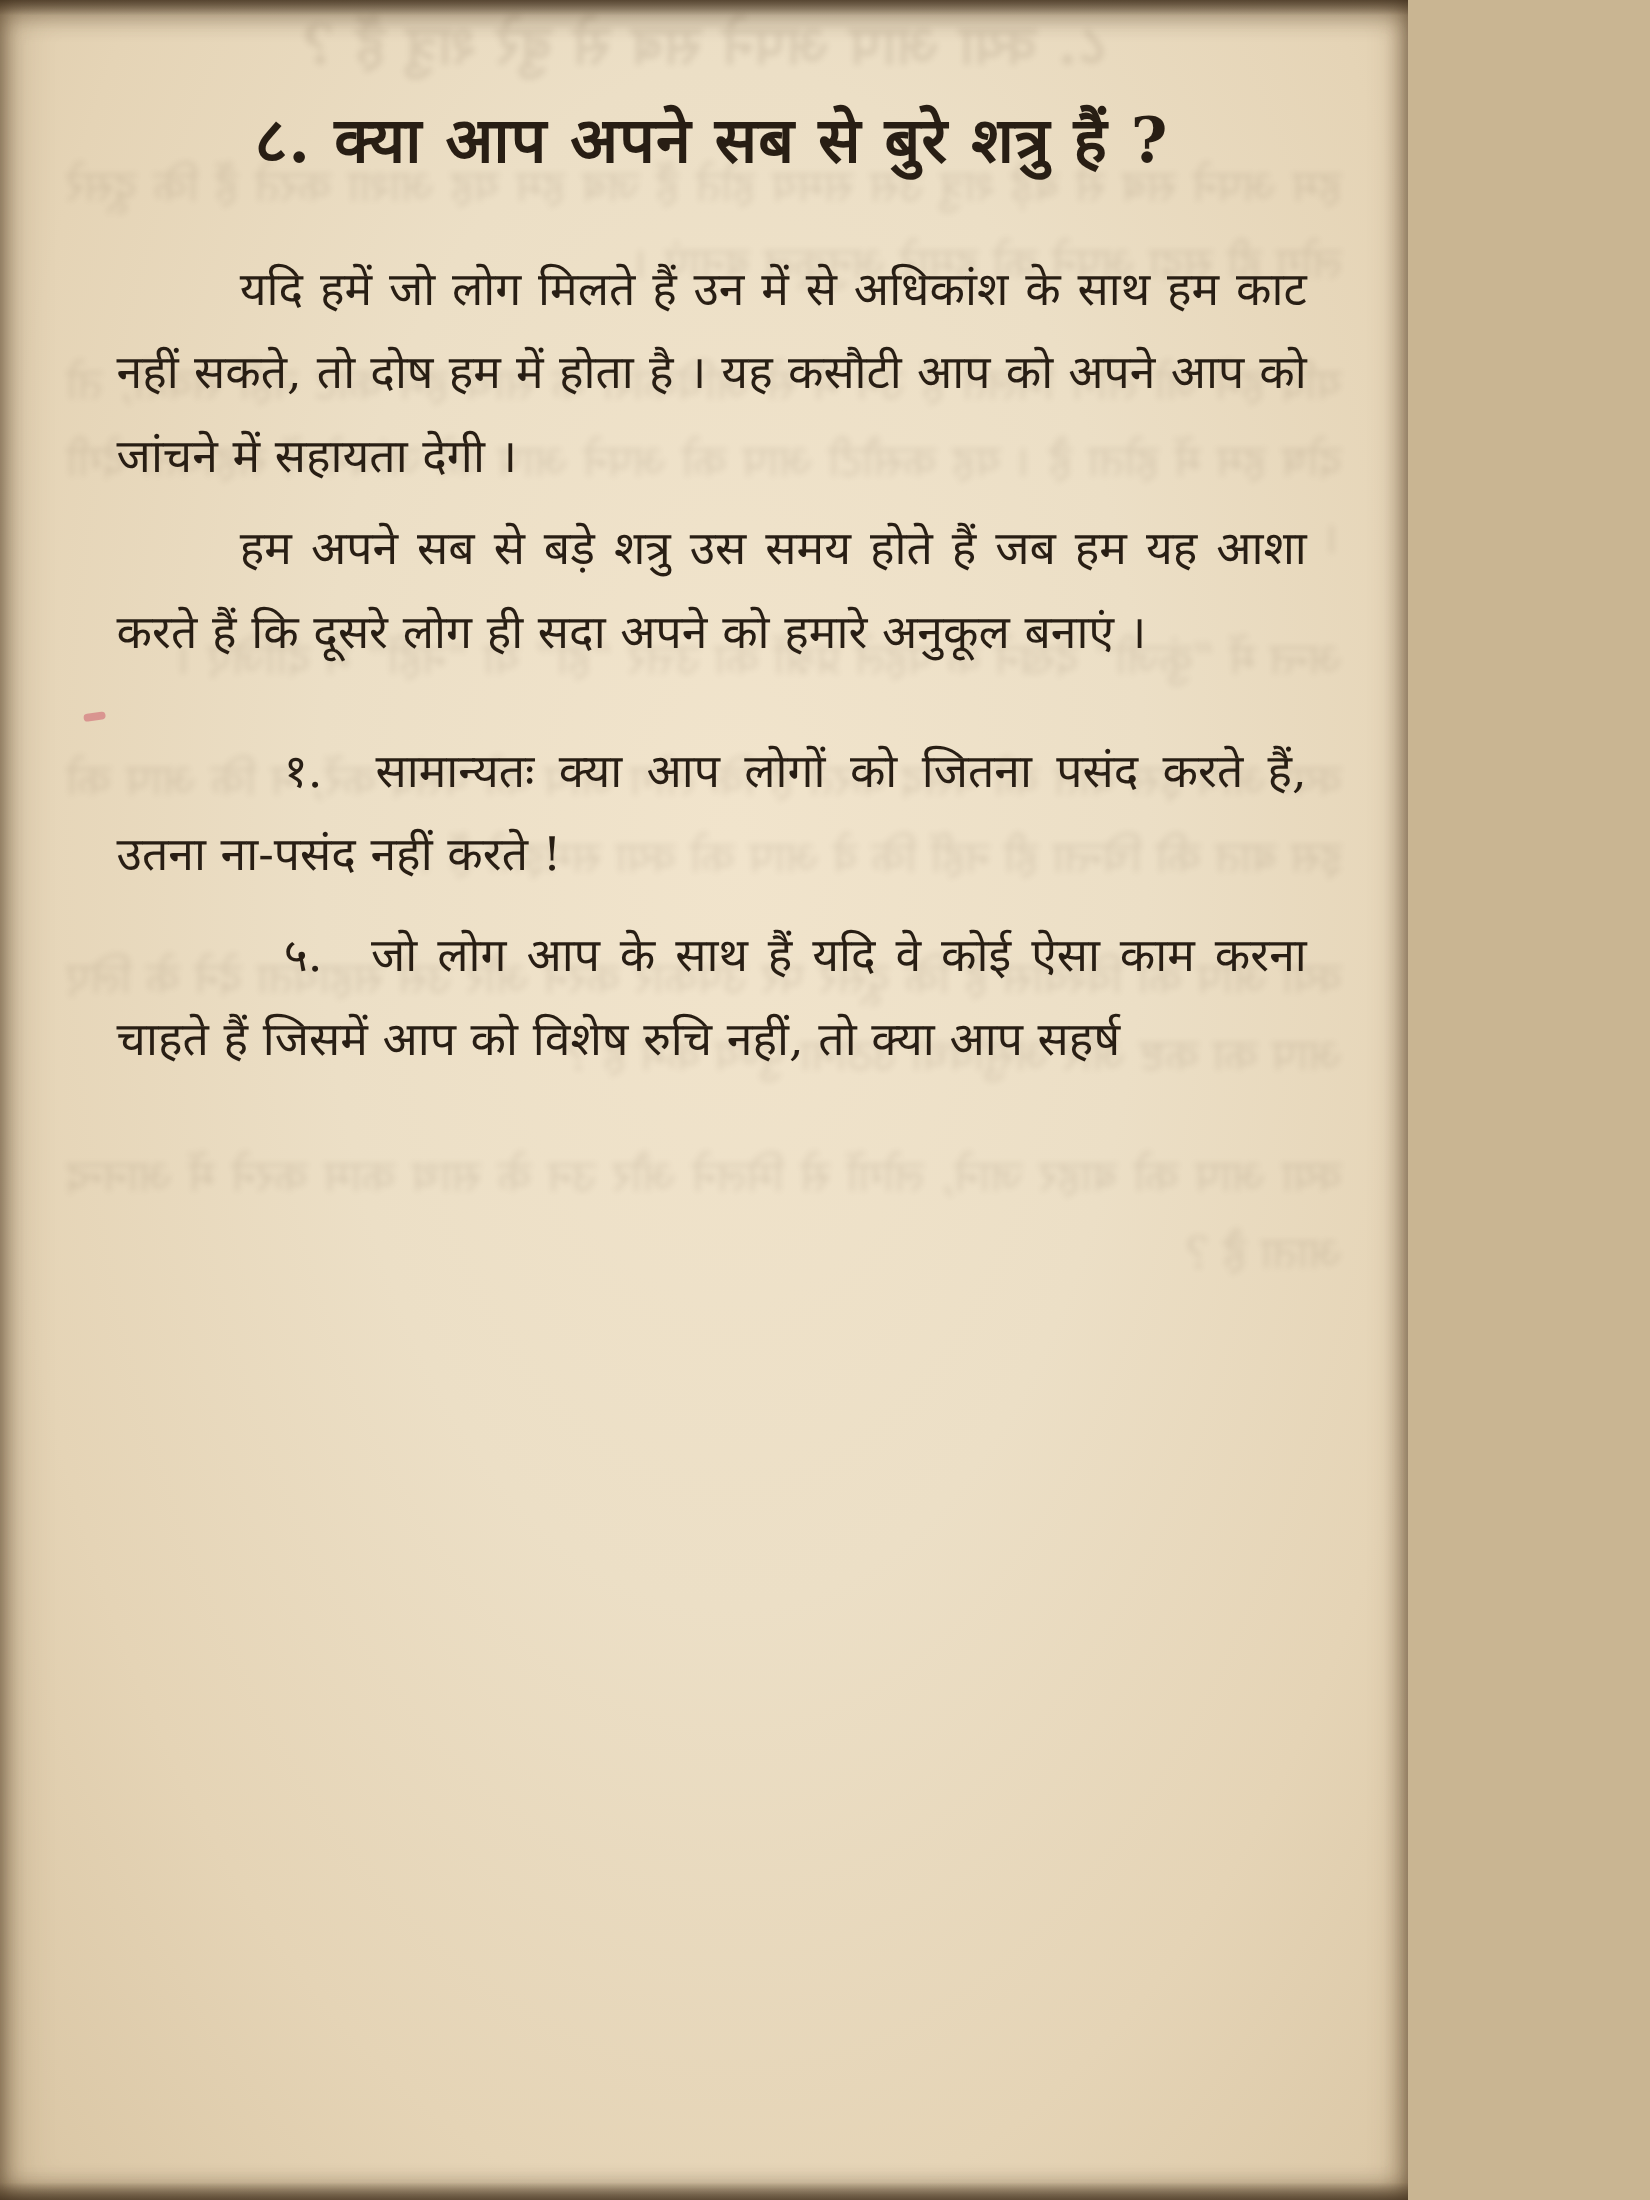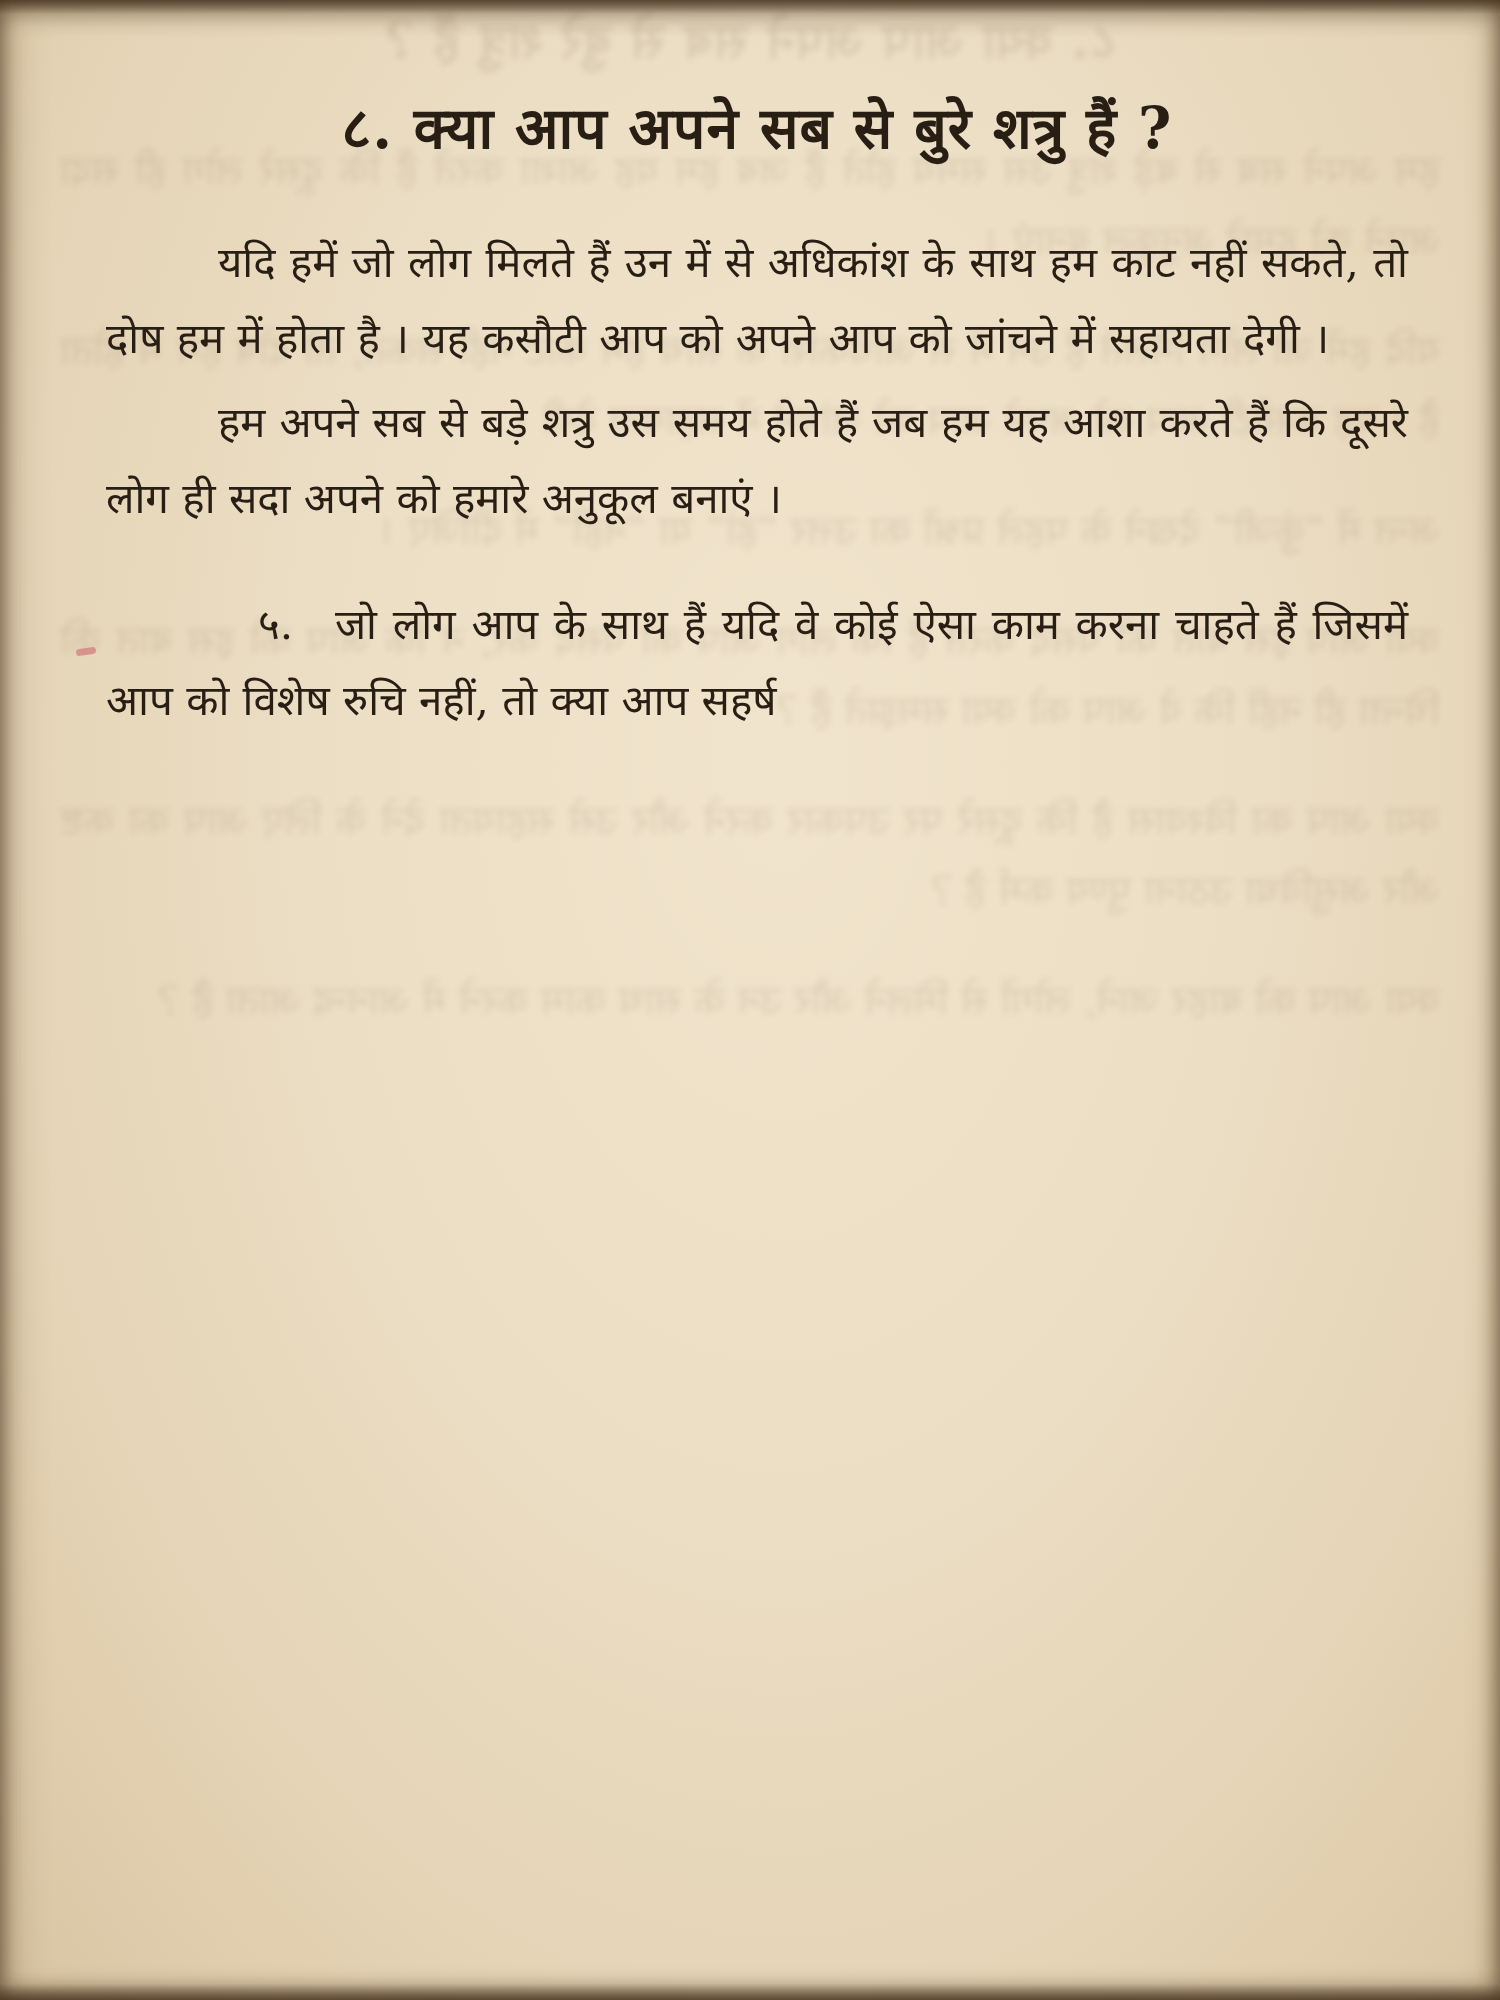--- a/index.html
+++ b/index.html
@@ -3,21 +3,21 @@
 <meta charset="utf-8">
 <style>
   html, body { margin: 0; padding: 0; }
   body {
     width: 1500px; height: 2000px; overflow: hidden;
     background: #c9b592;
     font-family: "DejaVu Serif", "Liberation Serif", serif;
   }
   .paper {
     position: relative;
-    width: 1500px; height: 2000px;
+    width: 1280px; height: 2000px;
     background:
       radial-gradient(ellipse at 52% 38%, #f1e4cc 0%, #ecdfc6 40%, #e5d4b6 72%, #d9c5a3 100%);
     box-shadow:
       inset 0 14px 22px rgba(62, 42, 20, 0.45),
       inset 0 -12px 18px rgba(62, 42, 20, 0.40),
       inset 16px 0 34px rgba(92, 62, 30, 0.22),
       inset -12px 0 26px rgba(92, 62, 30, 0.18);
   }
   .edge-top {
     position: absolute; top: 0; left: 0; right: 0; height: 14px;
@@ -85,20 +85,24 @@
 
   <div class="content">
 
     <h1 class="heading">८. क्या आप अपने सब से बुरे शत्रु हैं ?</h1>
 
     <p class="para">यदि हमें जो लोग मिलते हैं उन में से अधिकांश के साथ हम काट नहीं सकते, तो दोष हम में होता है । यह कसौटी आप को अपने आप को जांचने में सहायता देगी ।</p>
     <p class="para">हम अपने सब से बड़े शत्रु उस समय होते हैं जब हम यह आशा करते हैं कि दूसरे लोग ही सदा अपने को हमारे अनुकूल बनाएं ।</p>
 
     <div class="questions">
 
+      <p class="question">
+        <span class="qnum">१.</span>
+        <span>सामान्यतः क्या आप लोगों को जितना पसंद करते हैं, उतना ना-पसंद नहीं करते !</span>
+      </p>
 
 
 
 
       <p class="question">
         <span class="qnum">५.</span>
         <span>जो लोग आप के साथ हैं यदि वे कोई ऐसा काम करना चाहते हैं जिसमें आप को विशेष रुचि नहीं, तो क्या आप सहर्ष</span>
       </p>
 
     </div>

